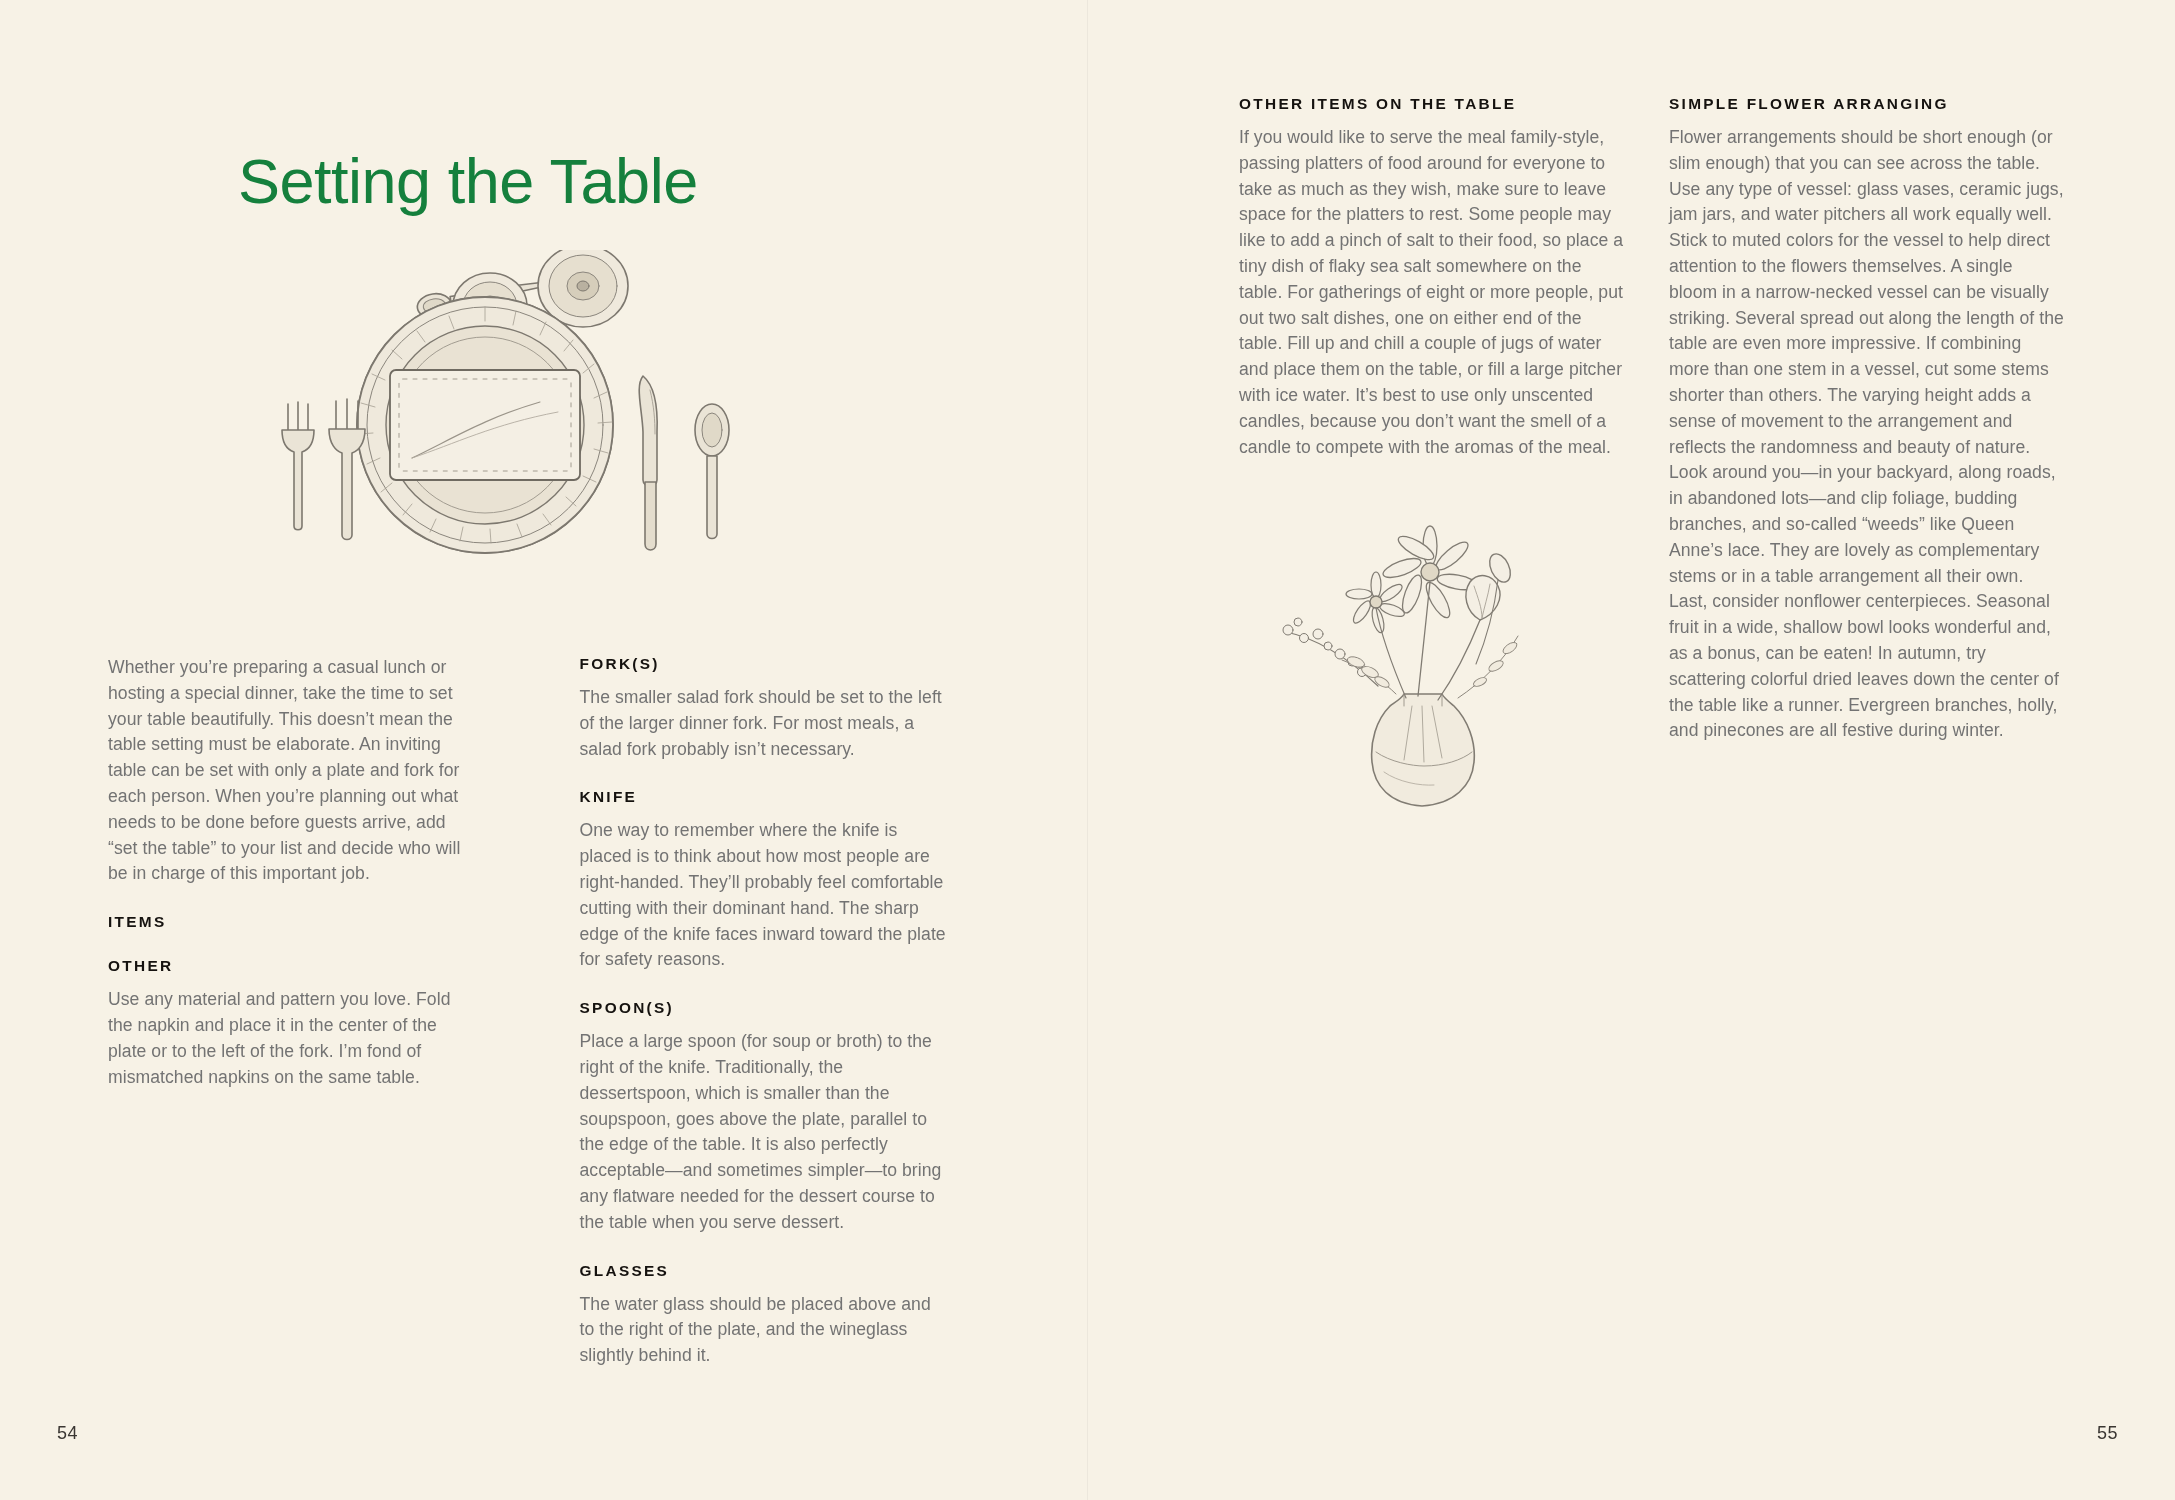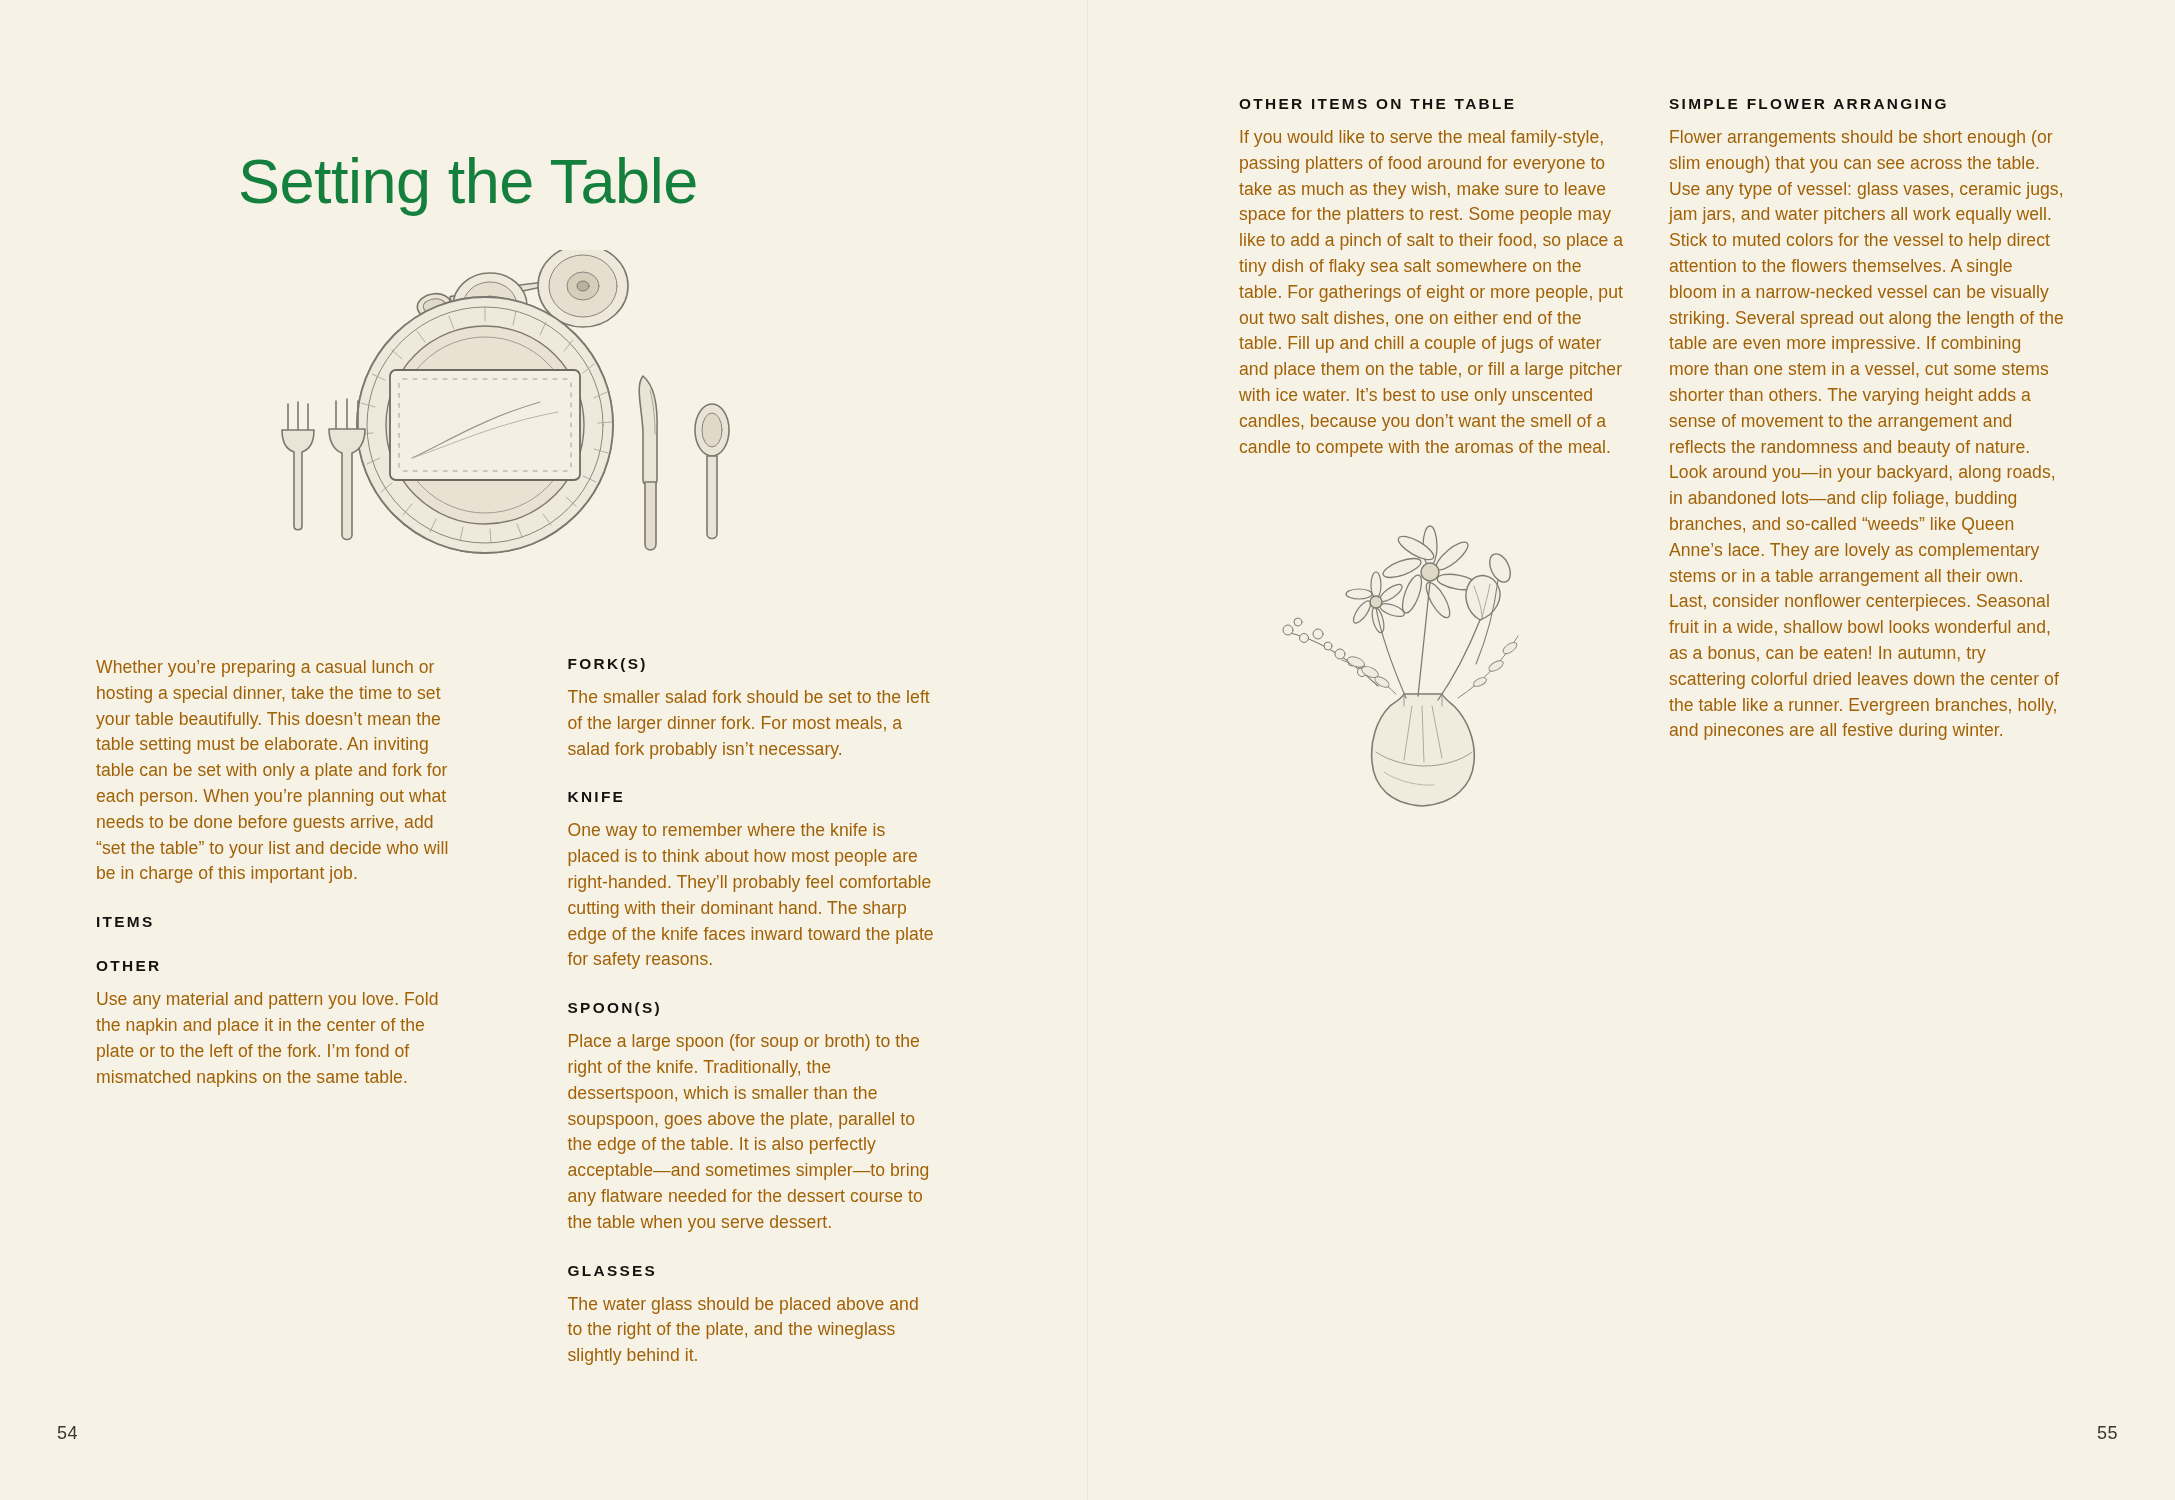--- a/index.html
+++ b/index.html
@@ -46,34 +46,34 @@
   }
   .illus-setting {
     position: absolute;
     left: 270px;
     top: 250px;
     width: 520px;
     height: 340px;
   }
   .cols-left {
     position: absolute;
-    left: 96px;
+    left: 108px;
     top: 655px;
     width: 840px;
     display: flex;
     gap: 103px;
   }
   .col {
     width: 390px;
   }
   p.body {
     margin: 0 0 0 0;
     font-size: 17.6px;
     line-height: 25.8px;
-    color: #a16207;
+    color: #737373;
     letter-spacing: 0.05px;
   }
   p.body + p.body {
     margin-top: 0;
     text-indent: 26px;
   }
   h3.sub {
     margin: 26px 0 12px 0;
     font-size: 15.4px;
     letter-spacing: 2.3px;

